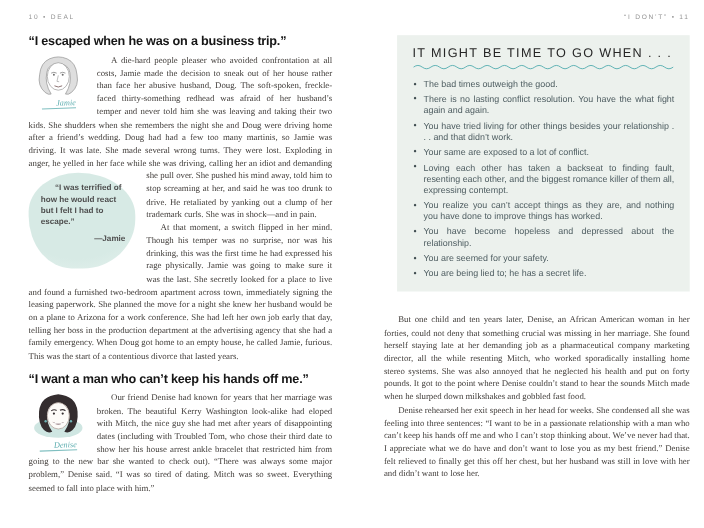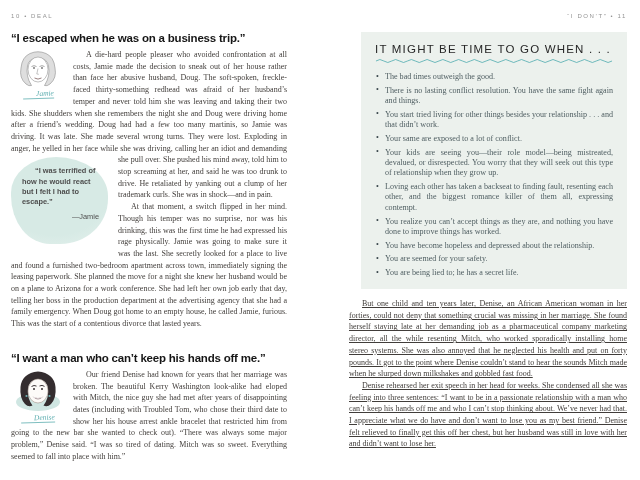--- a/index.html
+++ b/index.html
@@ -1,62 +1,62 @@
 <!DOCTYPE html>
 <html><head>
 <meta charset="utf-8">
 <style>
   html,body{margin:0;padding:0;background:#ffffff;}
   .spread{position:relative;width:640px;height:480px;background:#ffffff;overflow:hidden;
           font-family:"Liberation Serif",serif;}
   
   .col{position:absolute;top:13px;}
-  .col.left{left:11px;width:276px;}
+  .col.left{left:26px;width:276px;}
   .col.right{left:349px;width:278px;}
 
   .running-head{font-family:"Liberation Sans",sans-serif;font-size:6px;letter-spacing:1.6px;
                 color:#939393;margin-bottom:13px;}
   .running-head.rh-right{text-align:right;}
 
   h2.sec-head{font-family:"Liberation Sans",sans-serif;font-weight:700;font-size:11.5px;
               letter-spacing:-0.2px;color:#161616;margin:0 0 5px 0;clear:both;}
-  h2.sec-head.second{margin-top:22px;}
+  h2.sec-head.second{margin-top:9px;}
 
   .flow{font-size:8px;line-height:11.7px;color:#413d3a;text-align:justify;}
   .flow p{margin:0;}
   .flow p.ind{text-indent:13px;}
 
   
   .portrait{float:left;width:54px;margin:1px 8px 1px 0;text-align:center;}
   .portrait svg{display:block;margin:0 auto;}
   .signature{display:inline-block;font-family:"Liberation Serif",serif;font-style:italic;
              font-size:7.5px;color:#5bacae;border-bottom:1px solid #7fbfc0;line-height:8px;
              transform:rotate(-2deg);}
 
   
   .pull-quote{float:left;width:97px;box-sizing:border-box;margin:3px 10px 4px 0;
               padding:9px 9px 22px 11px;
               background:radial-gradient(105% 92% at 45% 42%, #d7eae5 52%, #e2f0ec 76%, rgba(236,245,243,0.25) 100%);
               border-radius:52% 60% 55% 45% / 46% 50% 58% 62%;}
   .pq-text{font-family:Liberation Sans, sans-serif;font-weight:700;font-size:7.4px;
            line-height:10.3px;color:#4e4e4e;text-align:left;}
-  .pq-attrib{font-family:"Liberation Sans",sans-serif;font-weight:400;font-size:7.4px;
+  .pq-attrib{font-family:"Liberation Sans",sans-serif;font-weight:700;font-size:7.4px;
              color:#4e4e4e;text-align:right;margin-top:3px;}
 
   
   .callout{margin-left:12px;margin-top:12px;background:#ecf1ed;padding:11px 14px 7px 14px;}
   .callout-title{font-family:"Liberation Sans",sans-serif;font-size:11.5px;letter-spacing:1.2px;
                  color:#262626;white-space:nowrap;}
   .wave{display:block;margin:3px 0 8px 0;width:100%;height:6px;}
-  ul.callout-list{list-style:none;margin:0;padding:0;font-family:Liberation Serif, serif;
+  ul.callout-list{list-style:none;margin:0;padding:0;font-family:Liberation Sans, sans-serif;
                   font-size:8.1px;line-height:10.3px;color:#4e5d61;text-align:justify;}
   ul.callout-list li{position:relative;padding-left:10px;margin-bottom:3.5px;}
   ul.callout-list li::before{content:"•";position:absolute;left:1px;top:-0.5px;color:#3e4b4f;}
 
-  .right-body{margin-top:9px;font-size:8px;line-height:11.7px;color:#413d3a;text-align:justify;text-decoration:underline;}
+  .right-body{margin-top:20px;font-size:8px;line-height:11.7px;color:#413d3a;text-align:justify;}
   .right-body p{margin:0;text-indent:13px;}
 </style>
 </head>
 <body>
 
 <div class="spread">
 
   <div class="col left">
     <div class="running-head">10 • DEAL</div>
 
@@ -113,24 +113,23 @@
   <div class="col right">
     <div class="running-head rh-right">“I DON’T” • 11</div>
 
     <div class="callout">
       <div class="callout-title">IT MIGHT BE TIME TO GO WHEN . . .</div>
       <svg class="wave" viewBox="0 0 242 8" preserveAspectRatio="none">
         <path d="M1 4 q4 -4 8 0 t8 0 t8 0 t8 0 t8 0 t8 0 t8 0 t8 0 t8 0 t8 0 t8 0 t8 0 t8 0 t8 0 t8 0 t8 0 t8 0 t8 0 t8 0 t8 0 t8 0 t8 0 t8 0 t8 0 t8 0 t8 0 t8 0 t8 0 t8 0 t8 0" fill="none" stroke="#4aa9ac" stroke-width="0.9"></path>
       </svg>
       <ul class="callout-list">
         <li>The bad times outweigh the good.</li>
-        <li>There is no lasting conflict resolution. You have the same fight again and things.</li>
-        <li>You start tried living for other things besides your relationship . . . and that didn’t work.</li>
+        <li>There is no lasting conflict resolution. You have the what fight again and again.</li>
+        <li>You have tried living for other things besides your relationship . . . and that didn’t work.</li>
         <li>Your same are exposed to a lot of conflict.</li>
-        <li>Your kids are seeing you—their role model—being mistreated, devalued, or disrespected. You worry that they will seek out this type of relationship when they grow up.</li>
         <li>Loving each other has taken a backseat to finding fault, resenting each other, and the biggest romance killer of them all, expressing contempt.</li>
         <li>You realize you can’t accept things as they are, and nothing you have done to improve things has worked.</li>
         <li>You have become hopeless and depressed about the relationship.</li>
         <li>You are seemed for your safety.</li>
         <li>You are being lied to; he has a secret life.</li>
       </ul>
     </div>
 
     <div class="right-body">
       <p>But one child and ten years later, Denise, an African American woman in her forties, could not deny that something crucial was missing in her marriage. She found herself staying late at her demanding job as a pharmaceutical company marketing director, all the while resenting Mitch, who worked sporadically installing home stereo systems. She was also annoyed that he neglected his health and put on forty pounds. It got to the point where Denise couldn’t stand to hear the sounds Mitch made when he slurped down milkshakes and gobbled fast food.</p>

